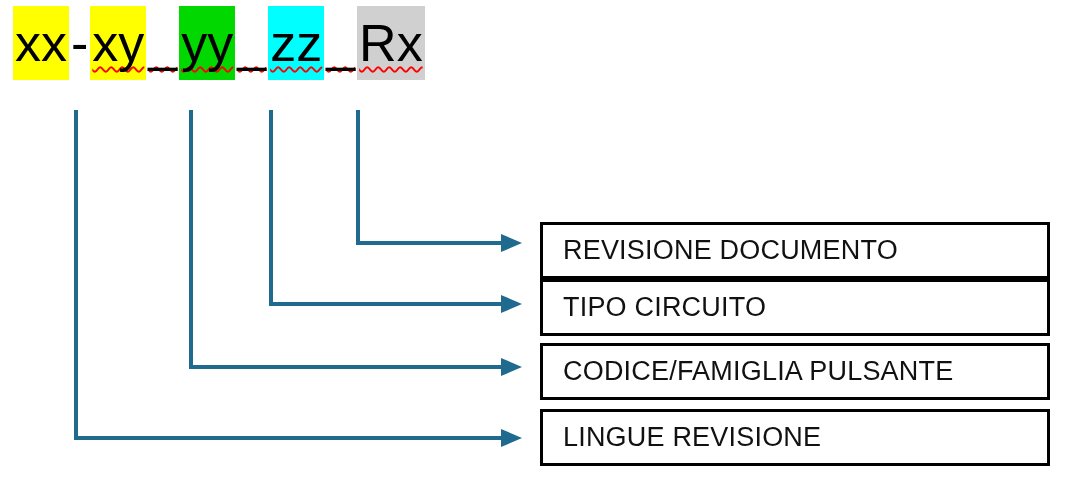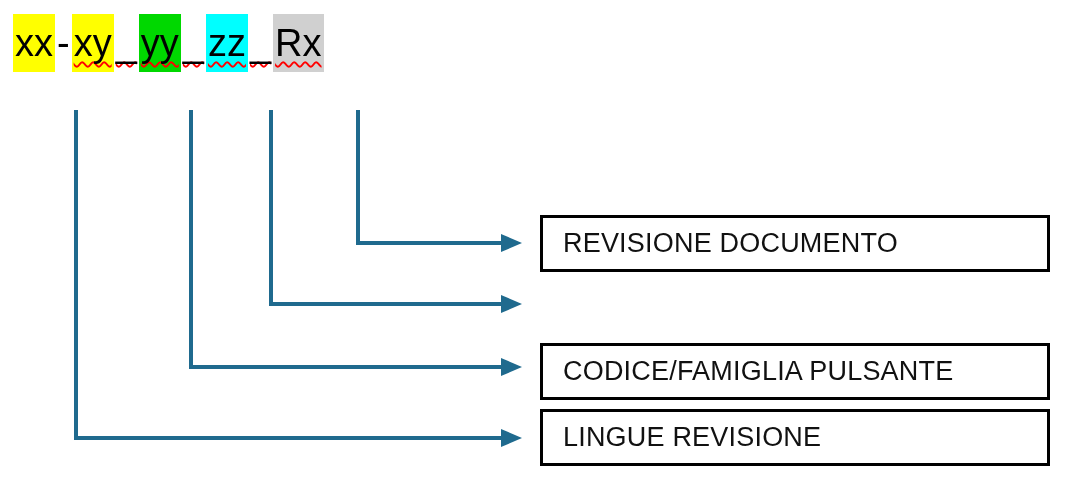--- a/index.html
+++ b/index.html
@@ -10,21 +10,21 @@
     background: #ffffff;
     overflow: hidden;
     font-family: "Liberation Sans", sans-serif;
   }
 
   
   .filename {
     position: absolute;
     left: 13px;
     top: 6px;
-    font-size: 38px;
+    font-size: 52px;
     line-height: 74px;
     white-space: nowrap;
     color: #000000;
     font-family: "Liberation Sans", sans-serif;
   }
   .seg { padding: 8px 2px; }
   .squiggle {
     text-decoration-line: underline;
     text-decoration-style: wavy;
     text-decoration-color: #ff0000;
@@ -91,22 +91,25 @@
     <div class="line h" style="left: 189px; top: 365px; width: 313px; background: rgb(31, 106, 142);"></div>
     <div class="head" style="left: 501px; top: 358px; border-left-color: rgb(31, 106, 142);"></div>
   </div>
 
   <div>
     <div class="line v" style="left: 74px; top: 110px; height: 330px; background: rgb(31, 106, 142);"></div>
     <div class="line h" style="left: 74px; top: 436px; width: 428px; background: rgb(31, 106, 142);"></div>
     <div class="head" style="left: 501px; top: 429px; border-left-color: rgb(31, 106, 142);"></div>
   </div>
 
-  <div class="label-box" style="top:215px">
+  <div class="label-box" style="top:222px">
     <span class="label-text">REVISIONE DOCUMENTO</span>
+  </div>
+  <div class="label-box" style="top:279px">
+    <span class="label-text">TIPO CIRCUITO</span>
   </div>
   <div class="label-box" style="top:343px">
     <span class="label-text">CODICE/FAMIGLIA PULSANTE</span>
   </div>
   <div class="label-box" style="top:409px">
     <span class="label-text">LINGUE REVISIONE</span>
   </div>
 
 </div>
 

